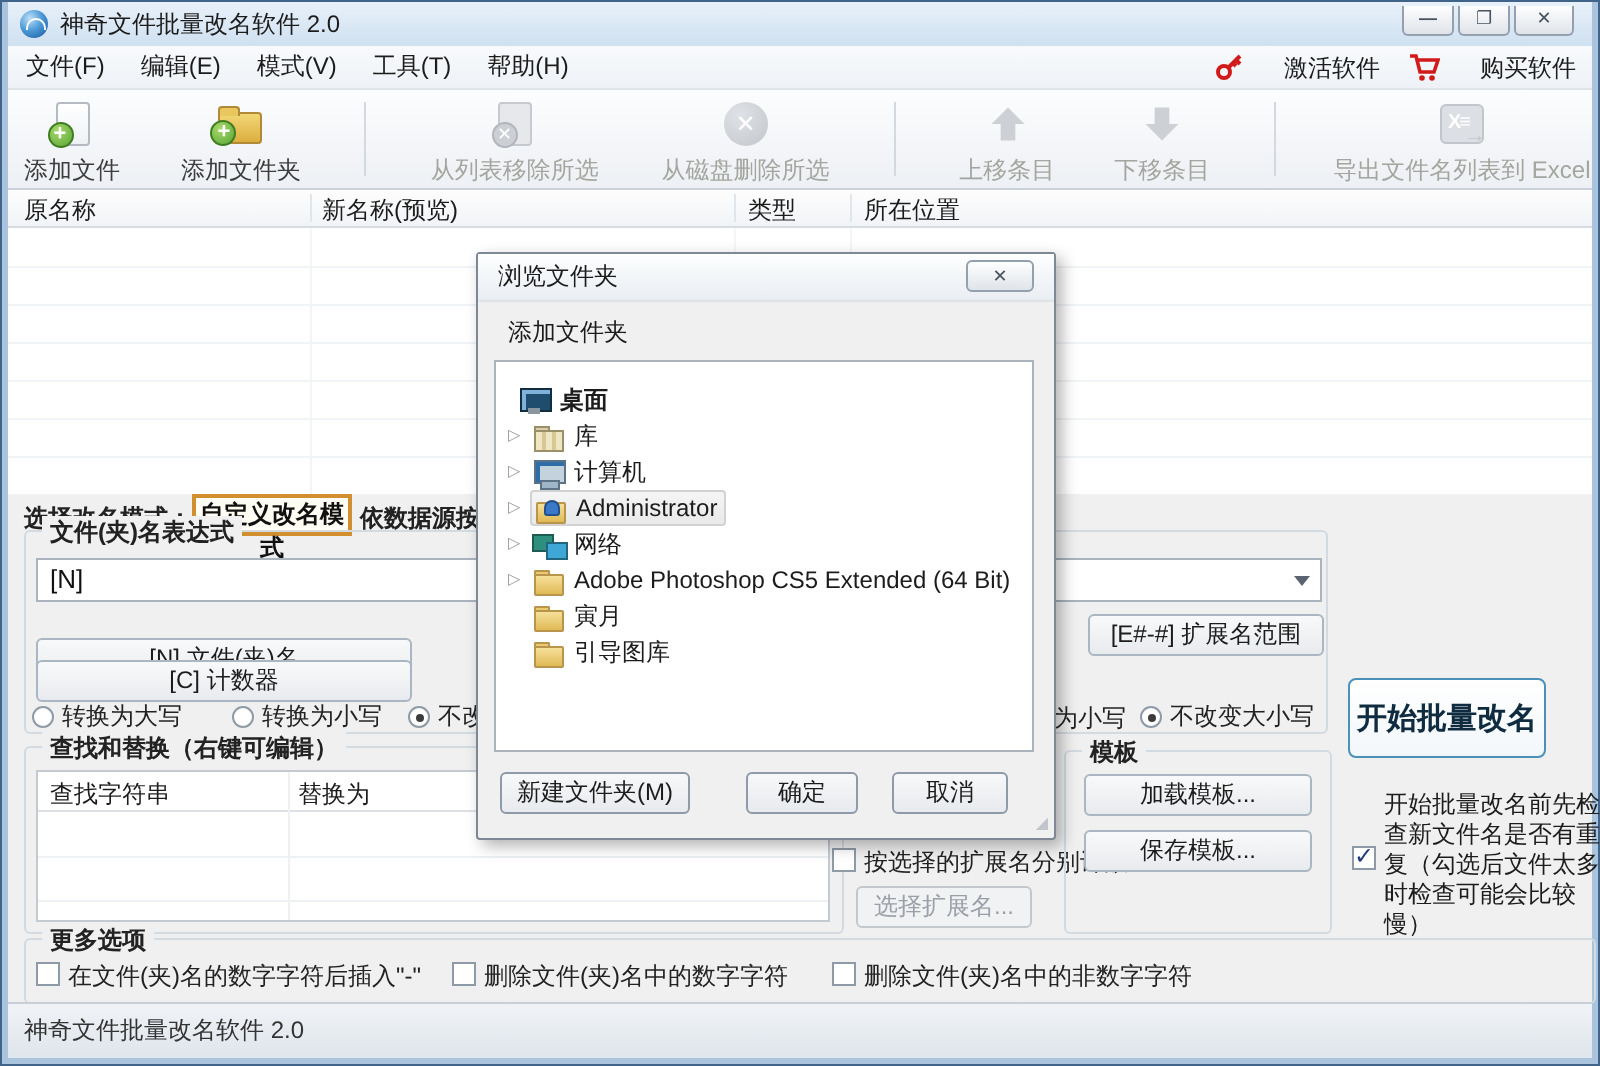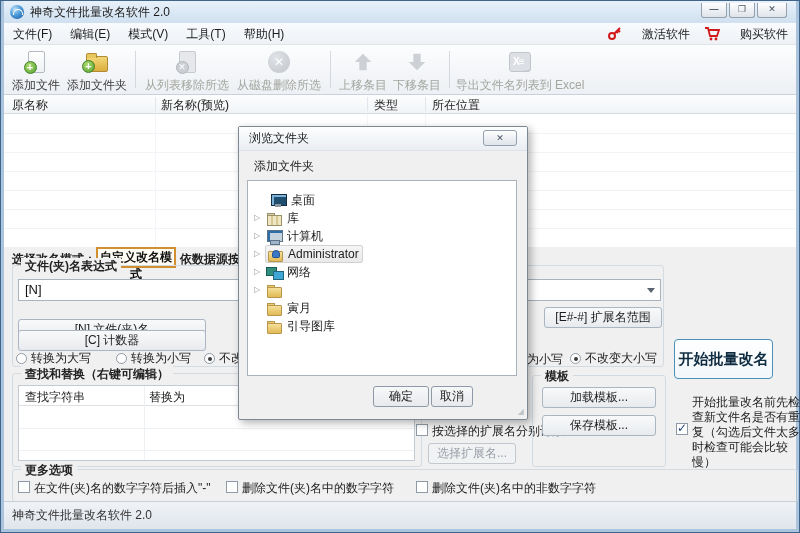--- a/index.html
+++ b/index.html
@@ -17,27 +17,27 @@
   .title-text{margin-left:6px;color:#1c1c1c;}
   .winbtns{position:absolute;right:12px;top:2px;display:flex;}
   .winbtn{width:26px;height:15px;border:1px solid #94a0ae;border-top:none;background:linear-gradient(#fefefe,#dfe4ea);
     border-radius:0 0 3px 3px;margin-left:2px;position:relative;color:#4a5561;font-size:9px;text-align:center;line-height:13px;}
   .winbtn.min::before{content:"—";font-weight:bold;}
   .winbtn.max::before{content:"❐";}
   .winbtn.close{width:30px;}
   .winbtn.close::before{content:"✕";font-weight:bold;}
   
   .menubar{position:absolute;left:3px;top:22px;right:3px;height:22px;background:linear-gradient(#f8fafc,#eef2f6);
-    display:flex;align-items:center;border-bottom:1px solid #e0e5ea;}
+    display:flex;align-items:flex-end;border-bottom:1px solid #e0e5ea;}
   .menu-item{padding:0 9px;line-height:22px;color:#1c1c1c;}
   .menu-right{position:absolute;right:8px;top:0;height:22px;display:flex;align-items:center;gap:14px;}
   .redlink{display:flex;align-items:center;gap:20px;color:#1c1c1c;}
   
   .toolbar{position:absolute;left:3px;top:44px;right:3px;height:50px;background:linear-gradient(#fcfdfe,#edf0f4);
-    border-bottom:1px solid #c9d1da;display:flex;align-items:stretch;padding-left:4px;}
+    border-bottom:1px solid #c9d1da;display:flex;align-items:stretch;padding-left:4px;justify-content:space-between;}
   .tb-btn{display:flex;flex-direction:column;align-items:center;justify-content:flex-start;padding-top:4px;gap:2px;}
   .tb-btn .lbl{white-space:nowrap;color:#3d3d3d;}
   .tb-btn.disabled .lbl{color:#a3a69f;}
   .tb-sep{width:1px;background:#d4d9df;margin:6px 5px;}
   .tb-ico{width:26px;height:26px;display:flex;align-items:center;justify-content:center;}
   
   .filelist{position:absolute;left:3px;top:94px;right:3px;height:152px;background:#fff;}
   .fl-head{position:absolute;left:0;top:0;right:0;height:19px;background:linear-gradient(#fdfdfd,#f1f4f7);
     border-bottom:1px solid #d7dce2;}
   .fl-col{position:absolute;top:2px;color:#1c1c1c;}
@@ -82,21 +82,21 @@
   .dialog{position:absolute;left:237px;top:125px;width:290px;height:294px;background:#f0f0f0;
     border:1px solid #7d8894;border-radius:2px;box-shadow:3px 3px 8px rgba(0,0,0,.3);z-index:10;}
   .dlg-title{position:absolute;left:0;top:0;right:0;height:24px;background:linear-gradient(#fdfefe,#e9eef3);
     border-bottom:1px solid #dfe3e8;display:flex;align-items:center;padding-left:10px;color:#1c1c1c;}
   .dlg-close{position:absolute;right:10px;top:3px;width:34px;height:16px;border:1px solid #94a0ae;
     background:linear-gradient(#fefefe,#dfe4ea);border-radius:3px;text-align:center;line-height:14px;font-size:9px;color:#4a5561;}
   .dlg-close::before{content:"✕";font-weight:bold;}
   .dlg-heading{position:absolute;left:15px;top:31px;color:#1c1c1c;}
   .tree{position:absolute;left:8px;top:53px;width:270px;height:196px;background:#fff;border:1px solid #aab2bc;overflow:hidden;padding-top:10px;}
   .t-row{height:18px;display:flex;align-items:center;padding-left:6px;white-space:nowrap;}
-  .t-row.root{padding-left:22px;}
+  .t-row.root{padding-left:11px;font-weight:bold;}
   .expander{width:12px;flex:none;color:#9a9a9a;font-size:8px;line-height:18px;}
   .expander.has::before{content:"▷";}
   .t-label{margin-left:5px;color:#1c1c1c;}
   .t-row.sel .sel-wrap{background:linear-gradient(#f5f5f5,#e9e9e9);border:1px solid #d2d2d2;border-radius:2px;
     display:flex;align-items:center;padding:0 3px 0 1px;margin-left:-1px;}
   .sel-wrap{display:flex;align-items:center;}
   .dlg-btn{position:absolute;height:21px;background:linear-gradient(#f7f8f9,#e7eaee);border:1px solid #8e9aa8;
     border-radius:3px;text-align:center;line-height:19px;color:#1c1c1c;}
   .dlg-grip{position:absolute;right:3px;bottom:3px;color:#c0c5cc;font-size:8px;}
   
@@ -369,31 +369,33 @@
         </span>
       </div>
       <div class="t-row">
         <span class="expander has"></span>
         <span class="tico tico-net"></span>
         <span class="t-label">网络</span>
       </div>
       <div class="t-row">
         <span class="expander has"></span>
         <span class="tico tico-folder"></span>
+        <span class="t-label">Adobe Photoshop CS5 Extended (64 Bit)</span>
       </div>
       <div class="t-row">
         <span class="expander"></span>
         <span class="tico tico-folder"></span>
         <span class="t-label">寅月</span>
       </div>
       <div class="t-row">
         <span class="expander"></span>
         <span class="tico tico-folder"></span>
         <span class="t-label">引导图库</span>
       </div>
     </div>
 
+    <span class="dlg-btn" style="left:11px;top:259px;width:95px">新建文件夹(M)</span>
     <span class="dlg-btn" style="left:134px;top:259px;width:56px">确定</span>
-    <span class="dlg-btn" style="left:192px;top:259px;width:42px">取消</span>
+    <span class="dlg-btn" style="left:207px;top:259px;width:58px">取消</span>
     <span class="dlg-grip">◢</span>
   </div>
 
 </div>
 
 </body></html>

